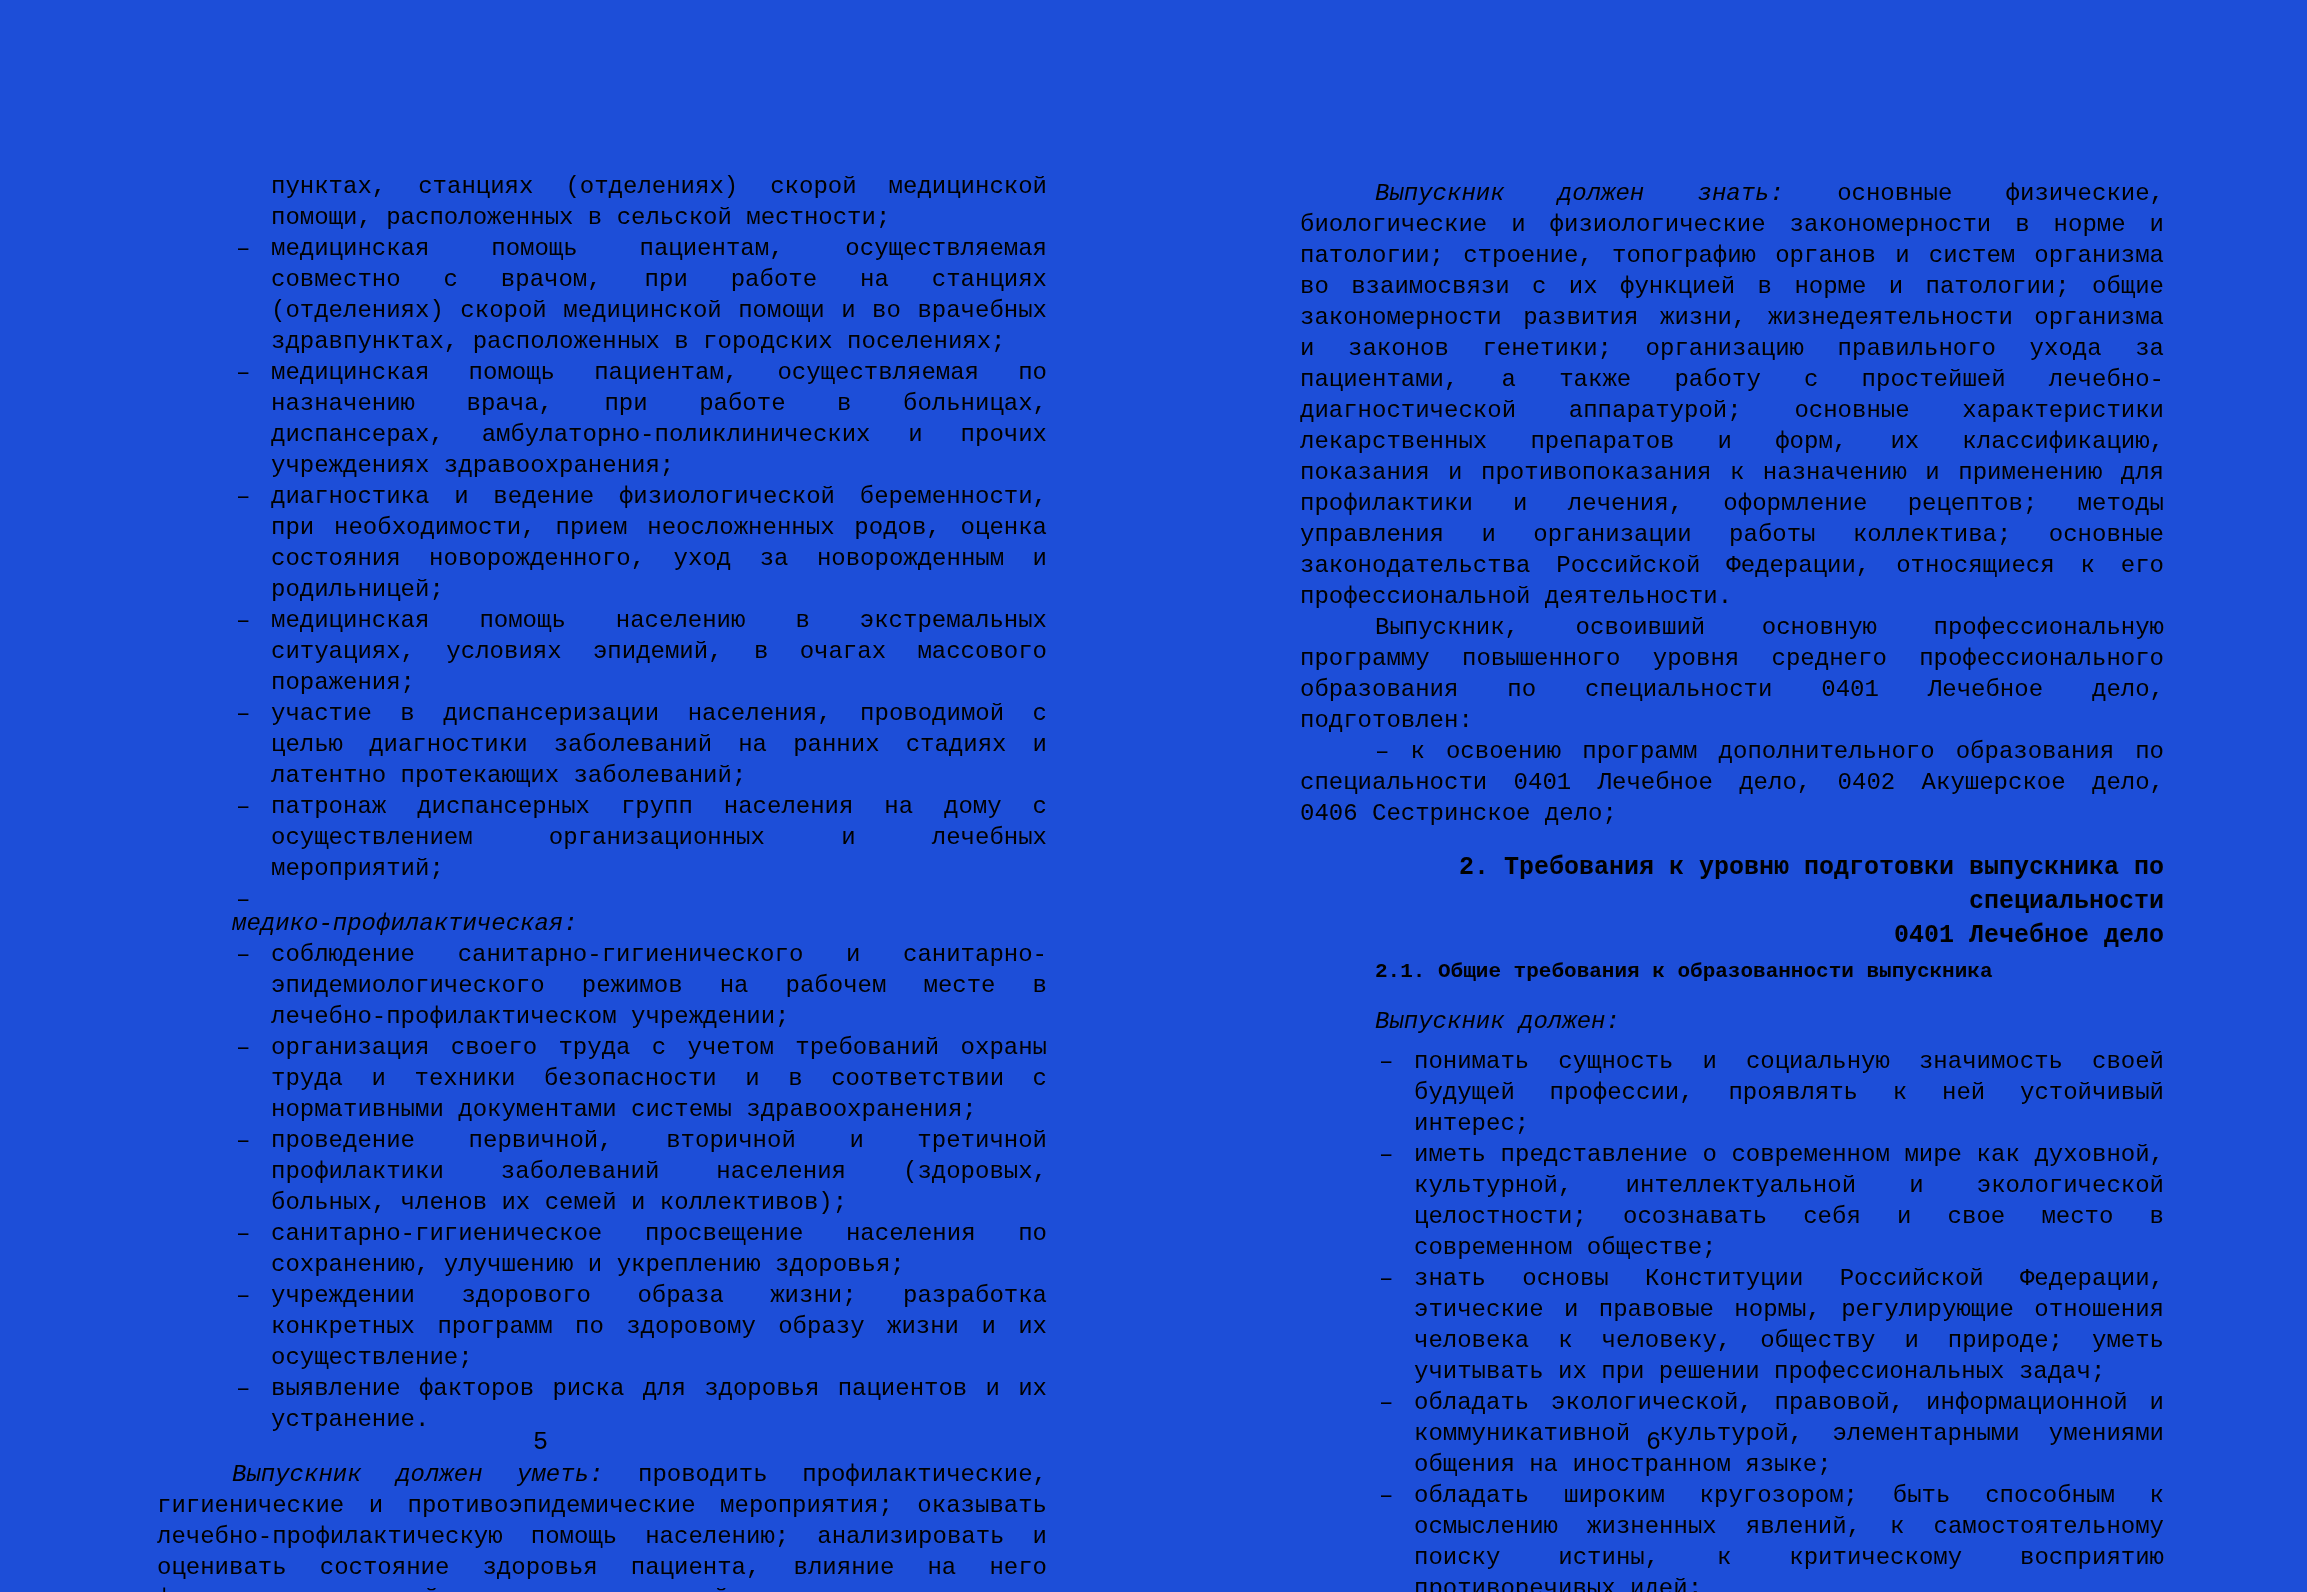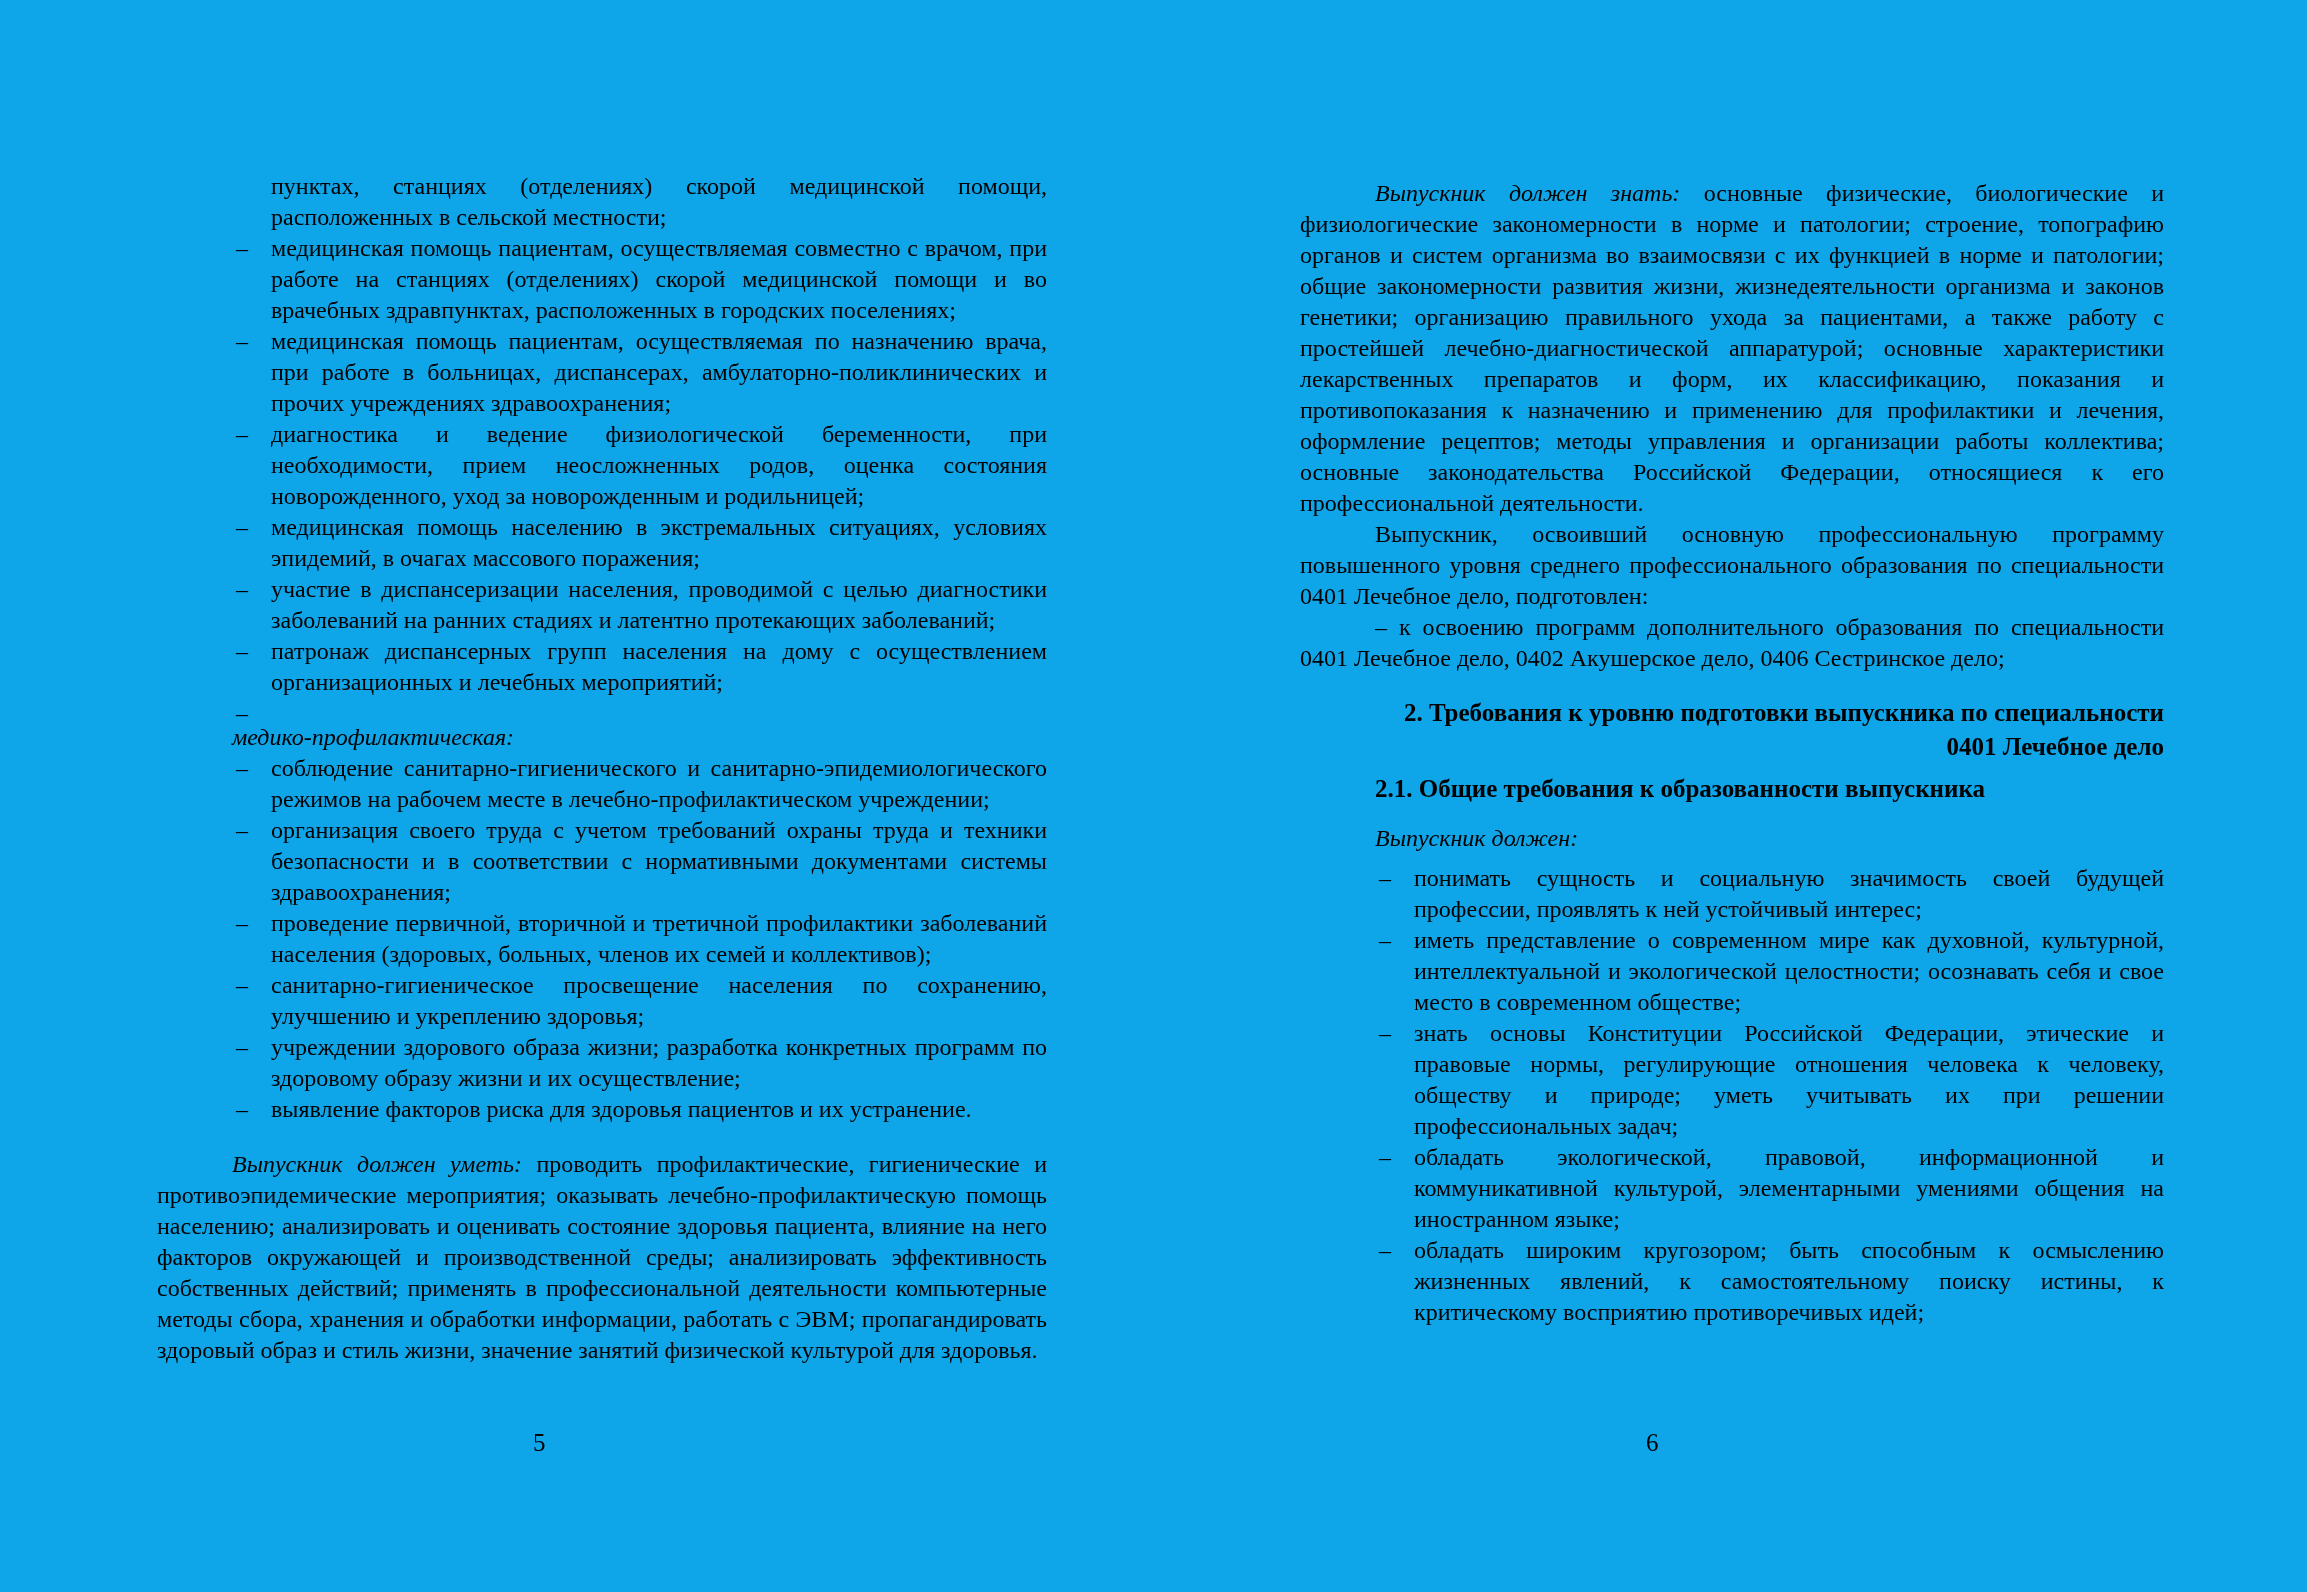--- a/index.html
+++ b/index.html
@@ -1,22 +1,22 @@
 <!DOCTYPE html>
 <html lang="ru" style="font-size:11.7px"><head>
 <meta charset="utf-8">
 <style>
   html, body { margin: 0; padding: 0; background: #ffffff; }
   #canvas {
     position: relative;
     width: 2307px;
     height: 1593px;
-    background: #0ea5e9;
+    background: #1d4ed8;
     color: #000000;
-    font-family: Liberation Serif, serif;
+    font-family: Liberation Mono, monospace;
     font-size: 24px;
     line-height: 31px;
     overflow: hidden;
   }
   .page { position: absolute; }
   #page-5 { left: 157px; top: 171px; width: 890px; }
   #page-6 { left: 1300px; top: 178px; width: 864px; }
 
   p { margin: 0; text-align: justify; }
   .indent { text-indent: 75px; }
@@ -30,23 +30,23 @@
 
   .h2 {
     margin-top: 22px;
     font-weight: bold;
     text-align: right;
     text-indent: 0;
     font-size: 25px;
     line-height: 34px;
   }
   .h21 {
-    margin-top: 9px;
+    margin-top: 3px;
     font-weight: bold;
-    font-size: 25px;
+    font-size: 21px;
   }
   .must { margin-top: 19px; }
   ul.tight { margin-top: 8.8px; }
 
   .pagenum {
     position: absolute;
     font-size: 25px;
     line-height: 31px;
   }
   #pagenum-5 { left: 533px; top: 1427px; }

